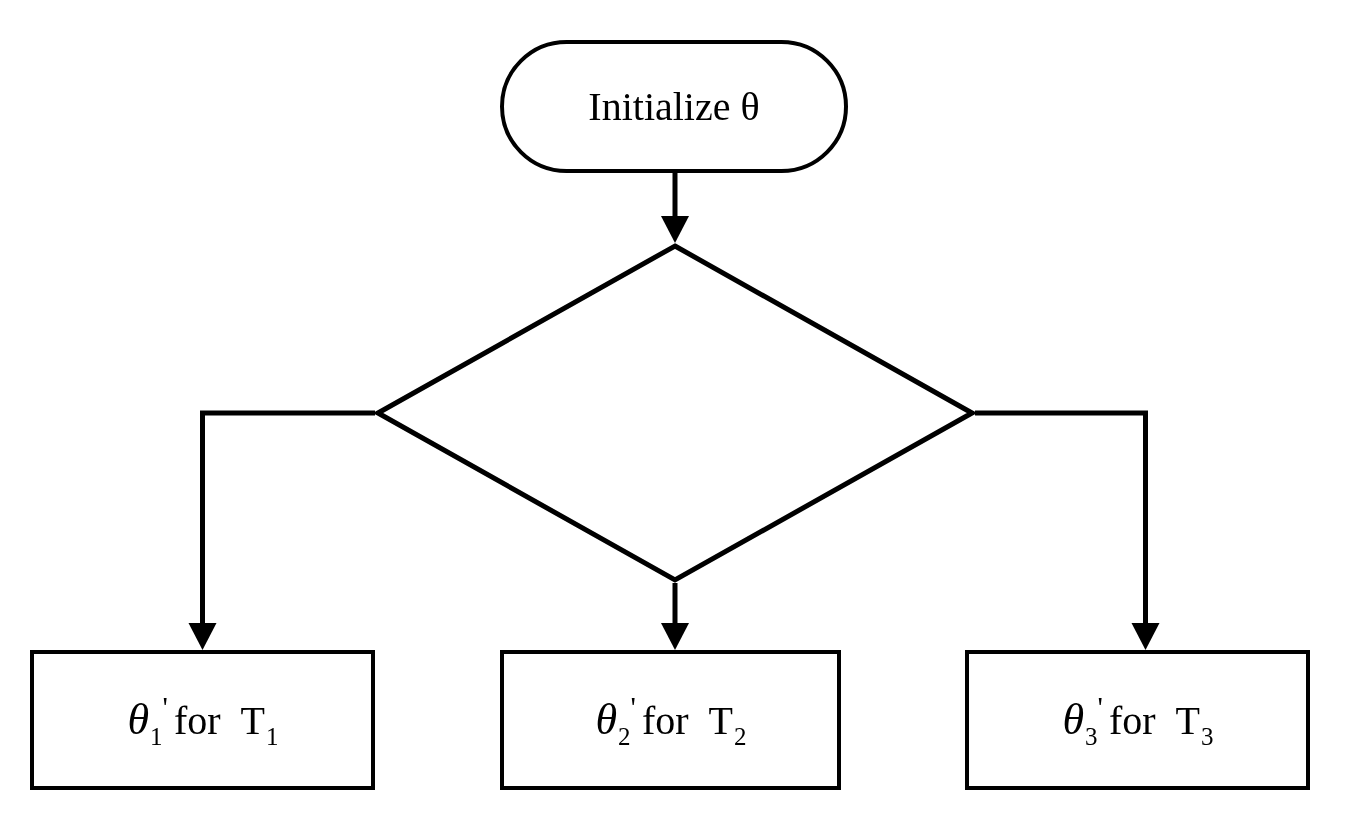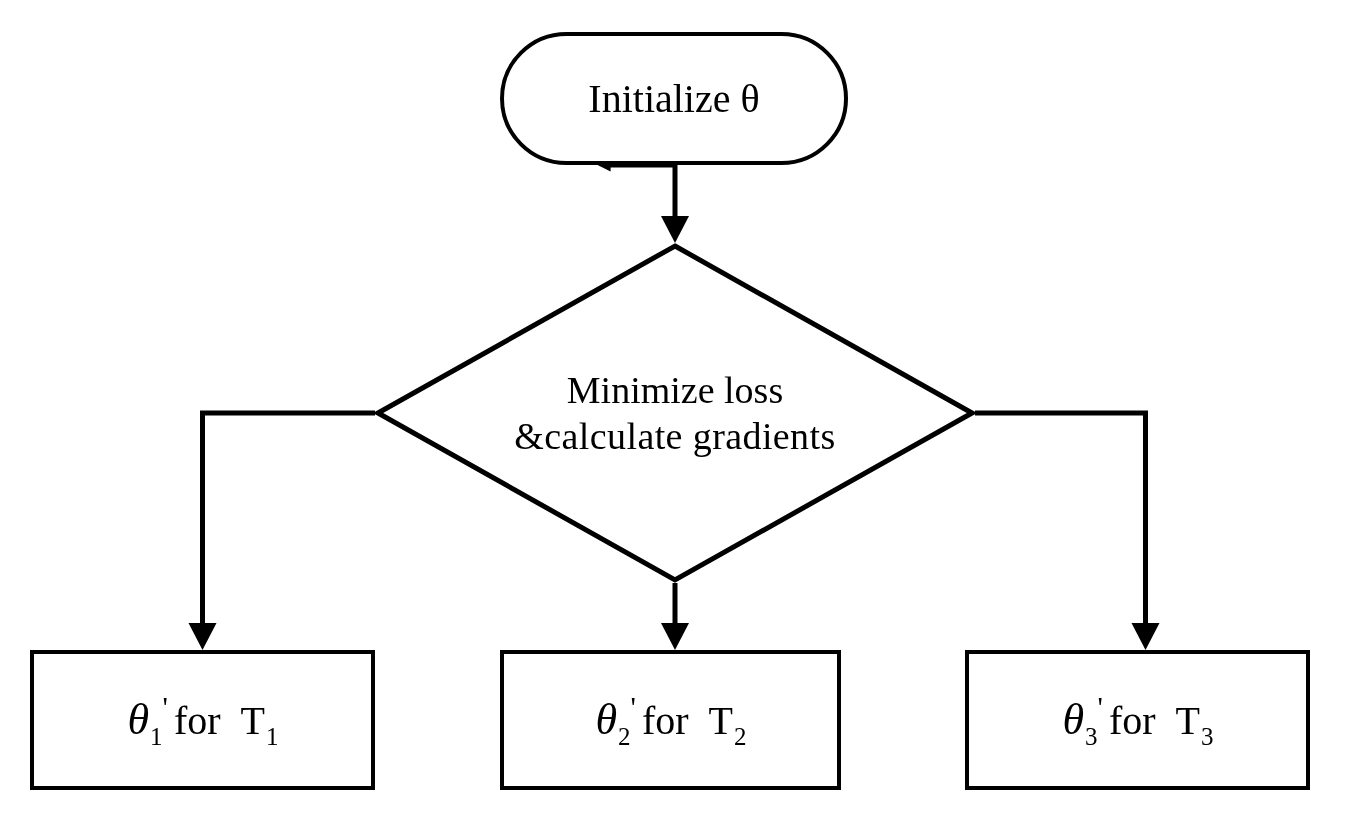--- a/index.html
+++ b/index.html
@@ -24,21 +24,21 @@
     left: 0;
     top: 0;
     width: 1349px;
     height: 819px;
     pointer-events: none;
   }
   
   .node-stadium {
     position: absolute;
     left: 500px;
-    top: 32px;
+    top: 40px;
     width: 348px;
     height: 133px;
     box-sizing: border-box;
     border: 4px solid #000000;
     border-radius: 68px;
     background: #ffffff;
     display: flex;
     align-items: center;
     justify-content: center;
   }
@@ -163,24 +163,20 @@
   </svg>
 
   <div class="node-stadium">
     <span class="label">Initialize θ</span>
   </div>
 
   <div class="node-decision">
     <svg class="diamond-shape" viewBox="0 0 600 340" width="600" height="340" xmlns="http://www.w3.org/2000/svg">
       <polygon points="300,3 597,170 300,337 3,170" fill="#ffffff" stroke="#000000" stroke-width="5" stroke-linejoin="miter"></polygon>
     </svg>
-    <div class="label">
-      <div class="l1">Minimize loss</div>
-      <div class="l2">&amp;calculate gradients</div>
-    </div>
   </div>
 
   <div class="node-box" id="box-1">
     <span class="label">
       <span class="theta">θ</span>
         <span class="sub">1</span>
         <span class="prime">'</span>
         <span class="word-for">for</span>
         <span class="tname">T</span>
         <span class="sub">1</span>

